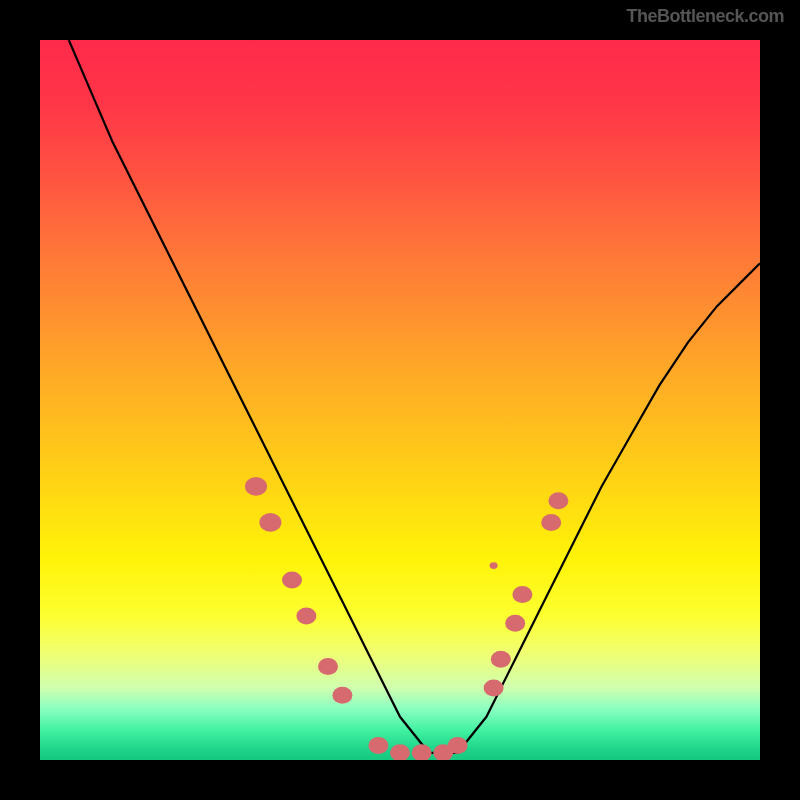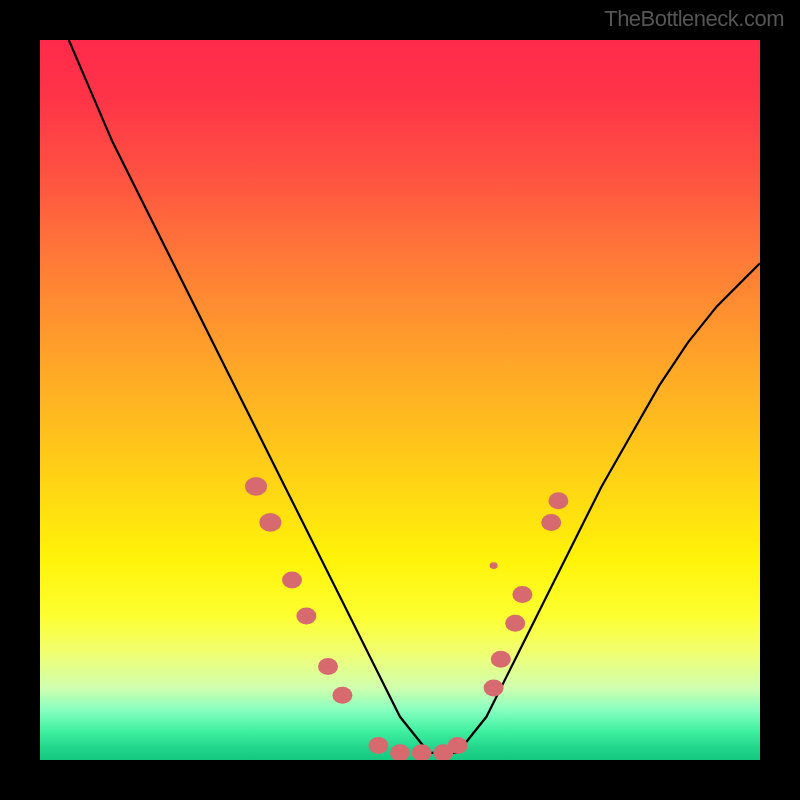--- a/index.html
+++ b/index.html
@@ -14,22 +14,22 @@
   .container {
     position: relative;
     width: 800px;
     height: 800px;
   }
   .watermark {
     position: absolute;
     top: 6px;
     right: 16px;
     color: #555;
-    font-size: 22px;
-    font-weight: 400;
+    font-size: 18px;
+    font-weight: 700;
     z-index: 50;
     letter-spacing: -0.5px;
   }
   .plot-area {
     position: absolute;
     left: 40px;
     top: 40px;
     width: 720px;
     height: 720px;
     overflow: hidden;

